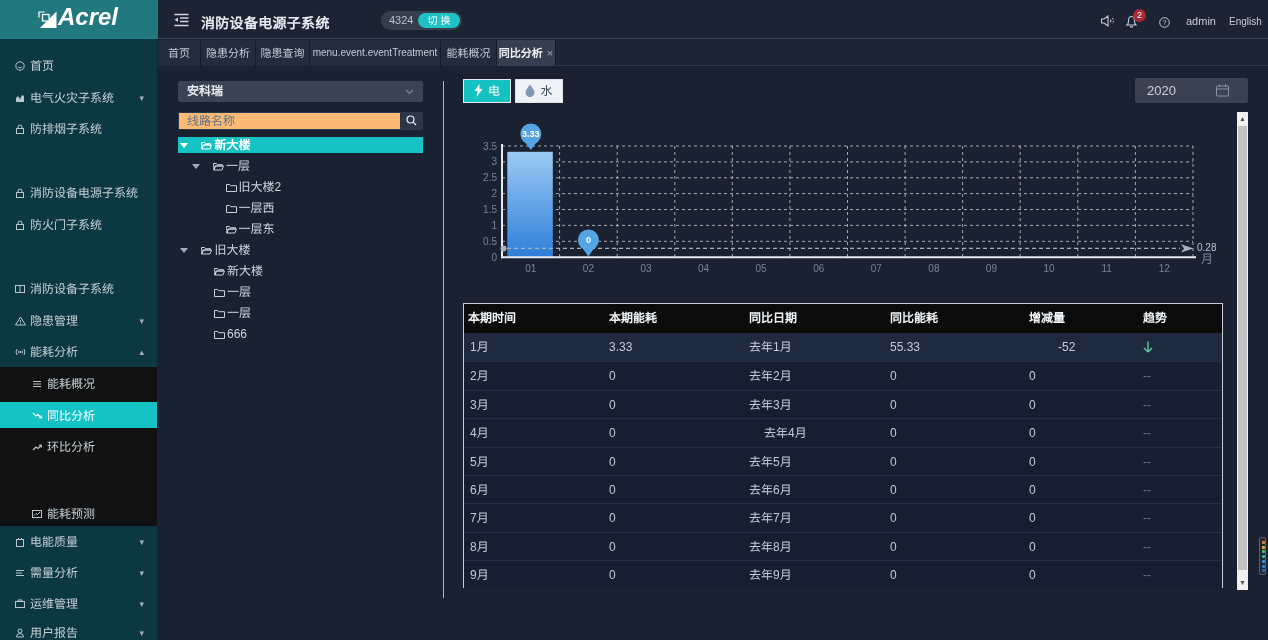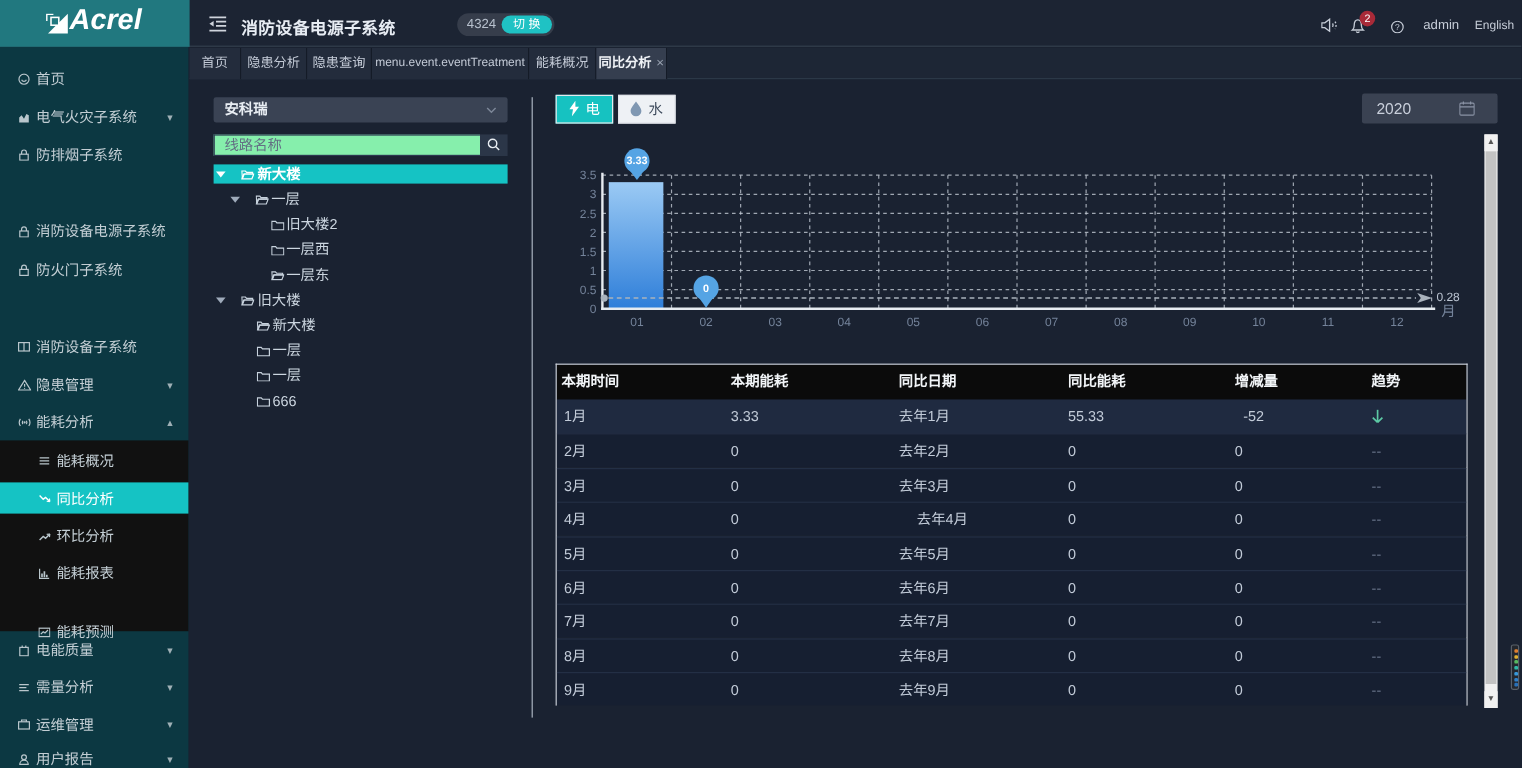--- a/index.html
+++ b/index.html
@@ -32,21 +32,21 @@
 .mi .ic svg{display:block;}
 .trow span svg{display:block;}
 .trow span{line-height:0;}
 .trow .tx{line-height:20px;}
 .mi.sub .ic{left:32px;top:11px;}
 .mi .ch{position:absolute;right:13px;top:0;color:#9fb0b6;font-size:9px;}
 .mi.on{color:#fff;}
 
 #selbox{position:absolute;left:178px;top:81px;width:245px;height:21px;background:#3a4354;border-radius:2px;color:#e8edf3;font-size:12px;line-height:21px;}
 #selbox .lb{margin-left:9px;font-weight:bold;}
-#search{position:absolute;left:178px;top:112px;width:222px;height:18px;background:#86efac;border:1px solid #2c3850;border-right:none;color:#636f84;font-size:12px;line-height:17px;}
+#search{position:absolute;left:178px;top:112px;width:222px;height:18px;background:#fdba74;border:1px solid #2c3850;border-right:none;color:#636f84;font-size:12px;line-height:17px;}
 #search span{margin-left:8px;}
 #searchbtn{position:absolute;left:400px;top:112px;width:23px;height:18px;background:#2b3648;color:#dfe5ec;text-align:center;}
 #treesel{position:absolute;left:178px;top:137px;width:245px;height:16px;background:#15c3c4;}
 .trow{position:absolute;height:20px;line-height:20px;font-size:12px;color:#ccd6e0;}
 .trow.sel{color:#fff;font-weight:bold;}
 .caret{position:absolute;width:0;height:0;border-left:4px solid transparent;border-right:4px solid transparent;border-top:5px solid #9fabbb;}
 .caret.w{border-top-color:#fff;}
 #vdiv{position:absolute;left:443px;top:81px;width:1px;height:517px;background:#aab4c0;}
 
 #btnE{position:absolute;left:463px;top:79px;width:48px;height:24px;background:#16c2c1;border:1px solid #e6e9ed;color:#fff;font-size:12px;line-height:22px;text-align:center;}
@@ -212,30 +212,21 @@
     </div>
 <div class="mi sub" style="top:392.0px;">
       <span class="ic">
         <svg width="11" height="10">
           <path d="M1 8l3-3 2 1.5L9.5 3" fill="none" stroke="#b9c6cc" stroke-width="1.2"></path>
           <path d="M9.5 3l-2.6.3M9.5 3l-.3 2.6" stroke="#b9c6cc"></path>
         </svg>
       </span>
       <span class="lb">环比分析</span>
     </div>
-<div class="mi sub" style="top:423.0px;">
-      <span class="ic">
-        <svg width="10" height="10">
-          <path d="M1 1v8h8" fill="none" stroke="#b9c6cc"></path>
-          <path d="M3 8V5M5 8V3M7 8V6" stroke="#b9c6cc" stroke-width="1.4"></path>
-        </svg>
-      </span>
-      <span class="lb">能耗报表</span>
-    </div>
-<div class="mi sub" style="top:472px;">
+<div class="mi sub" style="top:459px;">
       <span class="ic">
         <svg width="10" height="10">
           <rect x="0.5" y="1.5" width="9" height="7" fill="none" stroke="#b9c6cc"></rect>
           <path d="M2 6.5l2-2 1.5 1L8 3" fill="none" stroke="#b9c6cc"></path>
         </svg>
       </span>
       <span class="lb">能耗预测</span>
     </div>
 <div class="mi" style="top:486.5px;">
       <span class="ic">
@@ -456,21 +447,21 @@
       <span class="th" style="left:285px;">同比日期</span>
       <span class="th" style="left:426px;">同比能耗</span>
       <span class="th" style="left:565px;">增减量</span>
       <span class="th" style="left:679px;">趋势</span>
     </div>
 <div class="tr r1" style="top:29.0px;">
       <span class="td" style="left:6px;">1月</span>
       <span class="td" style="left:145px;">3.33</span>
       <span class="td" style="left:285px;">去年1月</span>
       <span class="td" style="left:426px;">55.33</span>
-      <span class="td" style="left:572px;">-52</span>
+      <span class="td" style="left:594px;">-52</span>
       <span class="td arr" style="left:679px;">
         <svg width="10" height="12" viewBox="0 0 10 12" style="margin-top:8px;display:block;">
           <path d="M5 0.5V11M5 11L1 7M5 11l4-4" fill="none" stroke="#5dcaa5" stroke-width="1.4"></path>
         </svg>
       </span>
     </div>
 <div class="tr" style="top:57.4px;">
       <span class="td" style="left:6px;">2月</span>
       <span class="td" style="left:145px;">0</span>
       <span class="td" style="left:285px;">去年2月</span>

